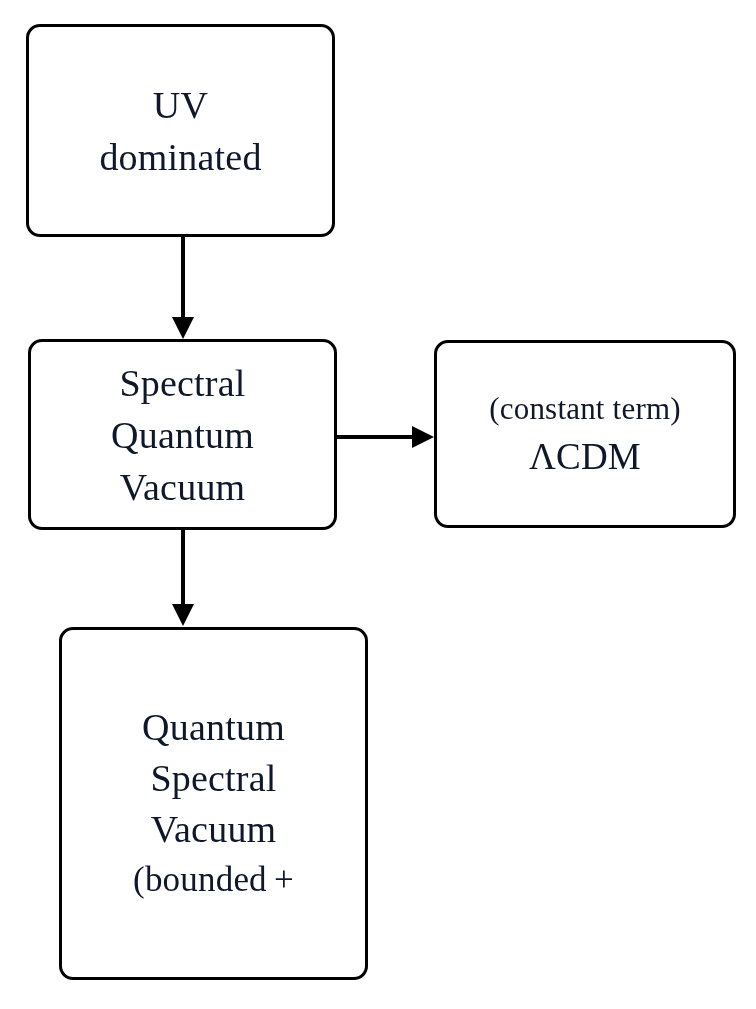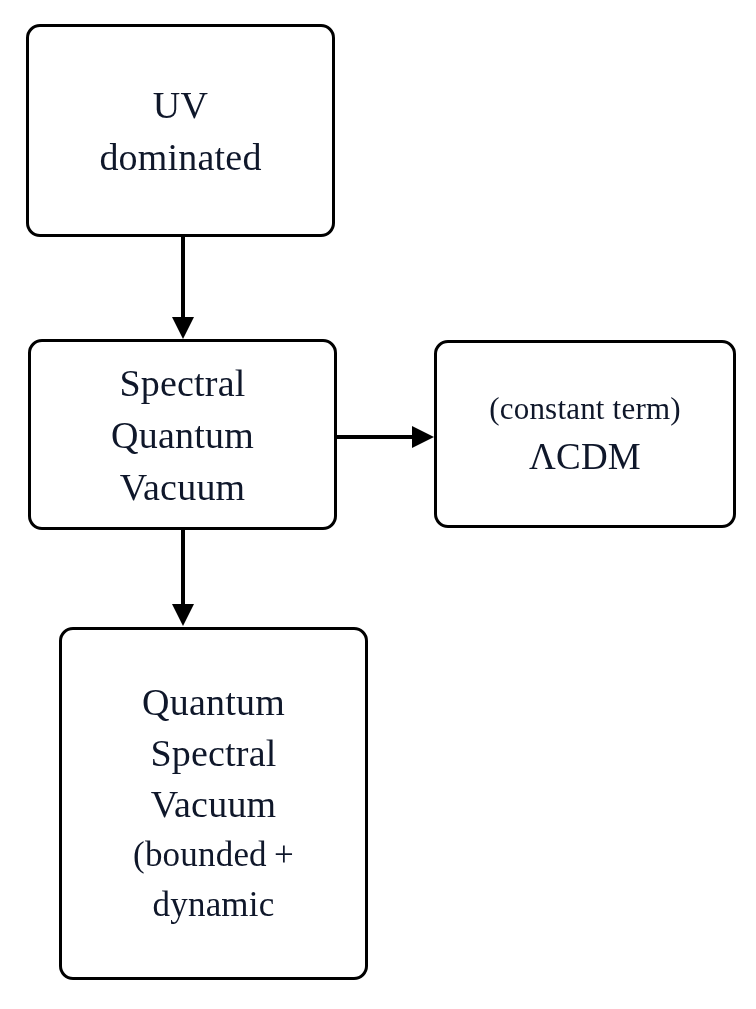--- a/index.html
+++ b/index.html
@@ -122,16 +122,15 @@
   <div class="connector" id="arrow-spectral-to-qev">
     <div class="conn-line-v"></div>
     <div class="arrowhead-down"></div>
   </div>
 
   <div class="node" id="node-qev">
     <span class="line">Quantum</span>
     <span class="line">Spectral</span>
     <span class="line">Vacuum</span>
     <span class="line small">(bounded +</span>
-    <span class="line small">dynamic</span>
   </div>
 
 </div>
 
 </body></html>

